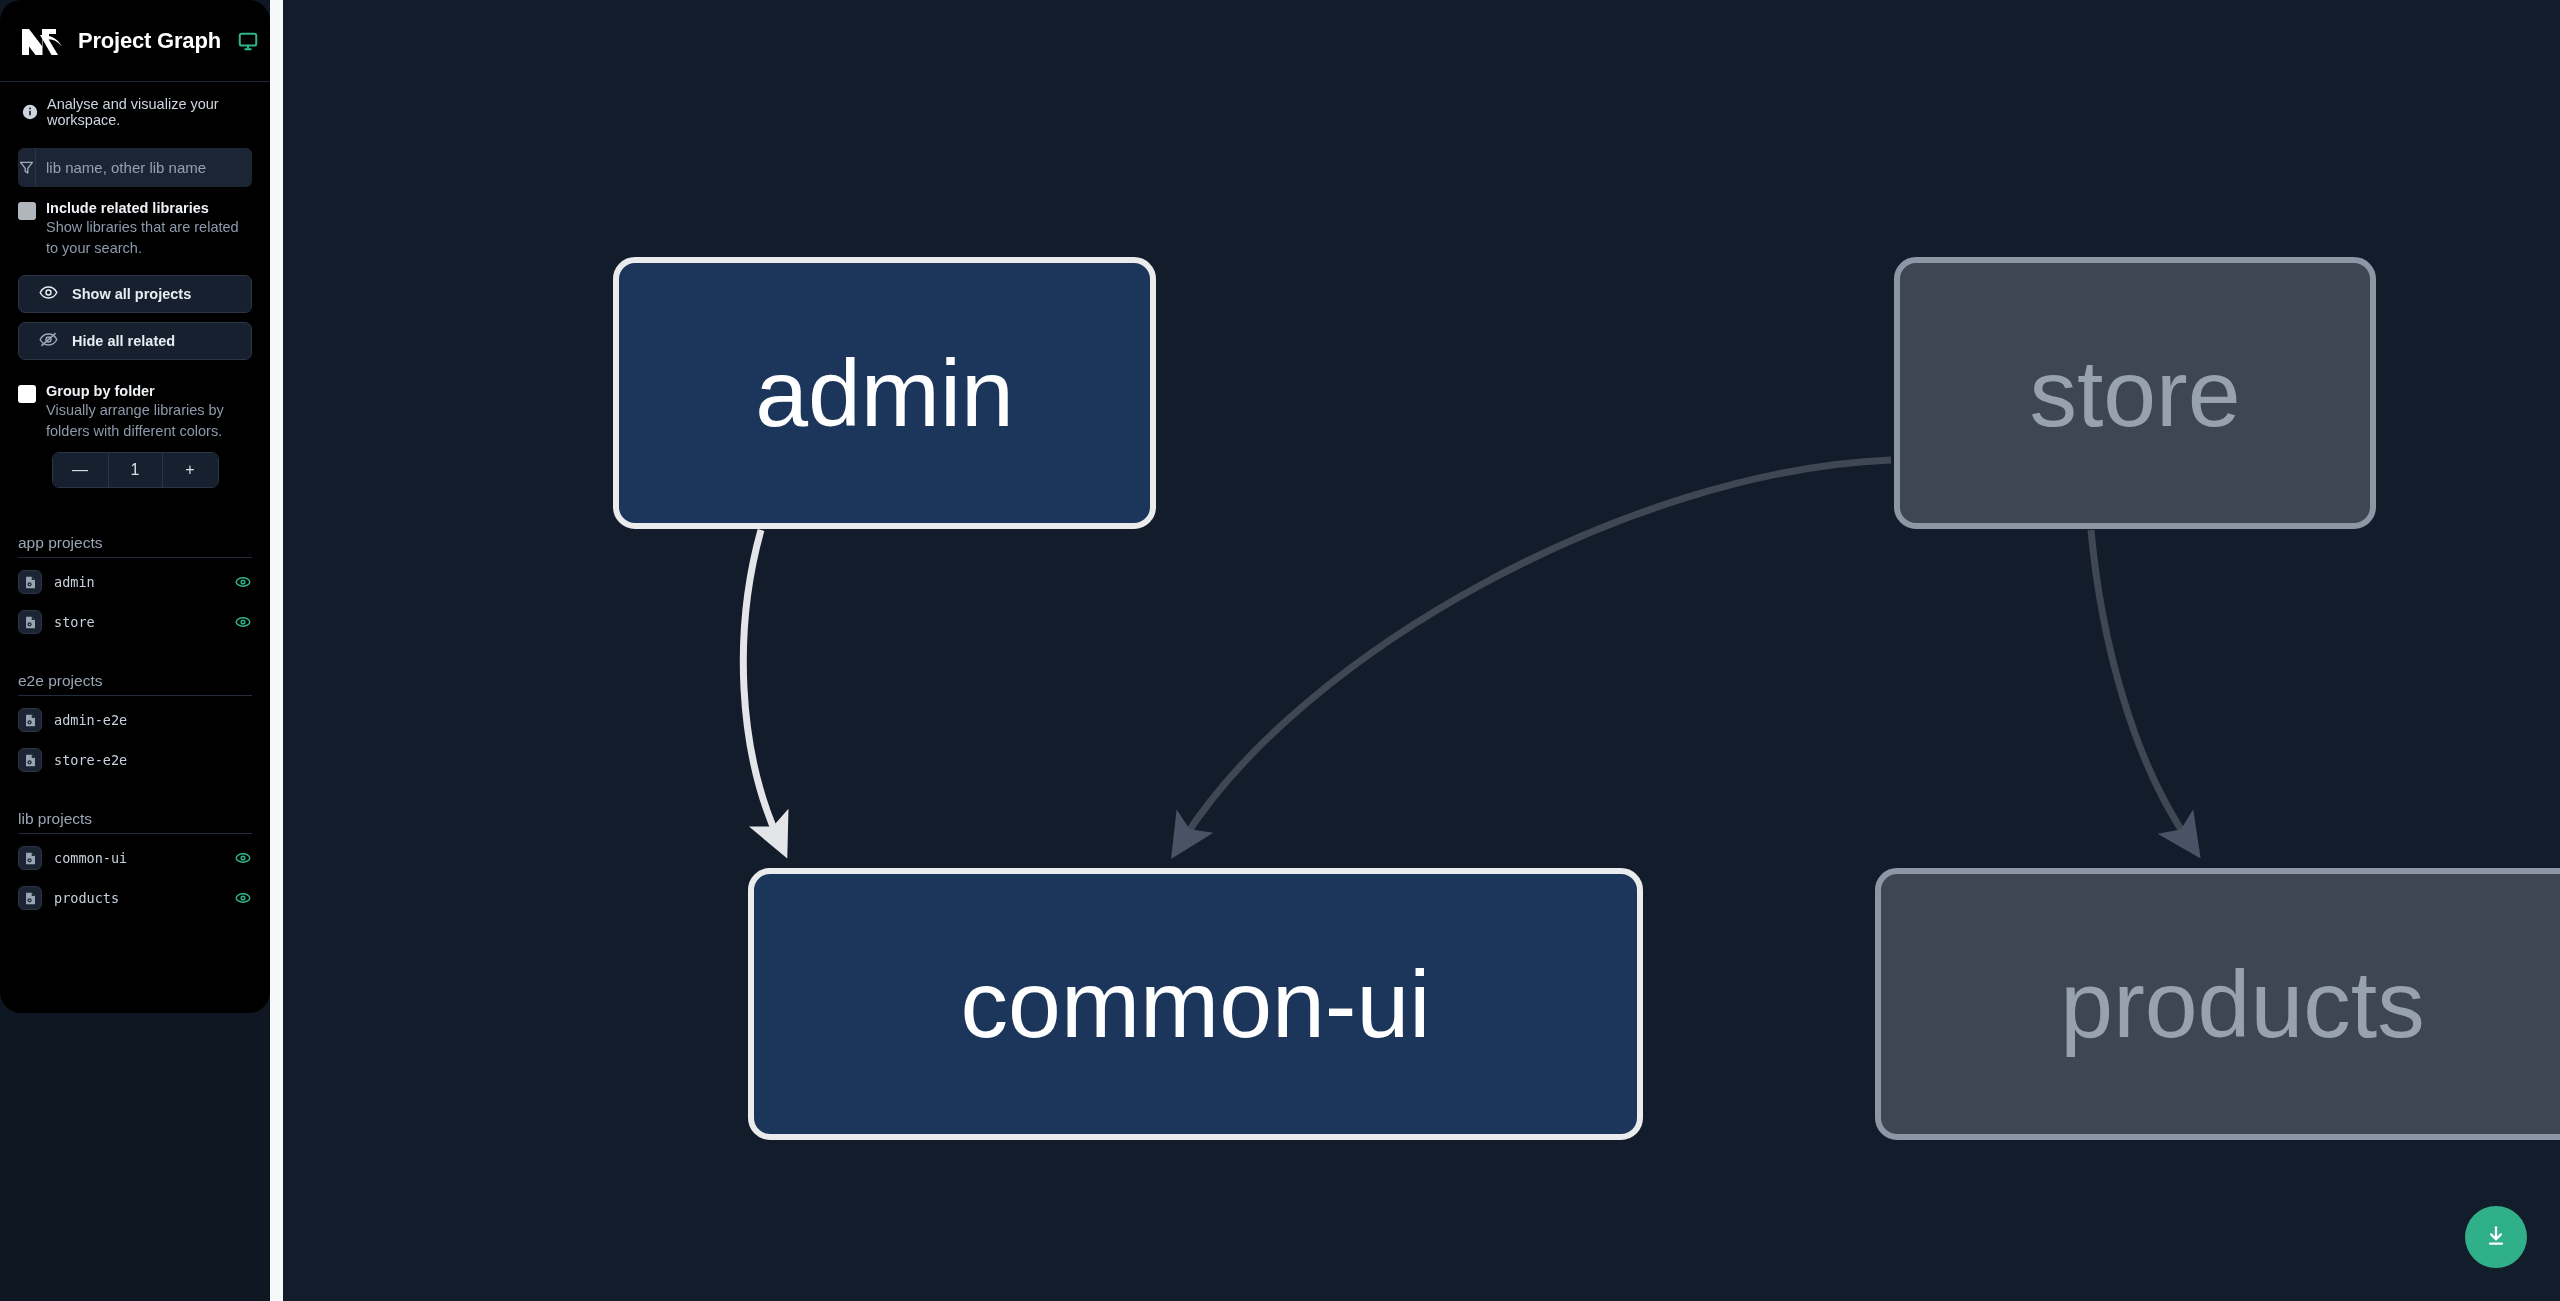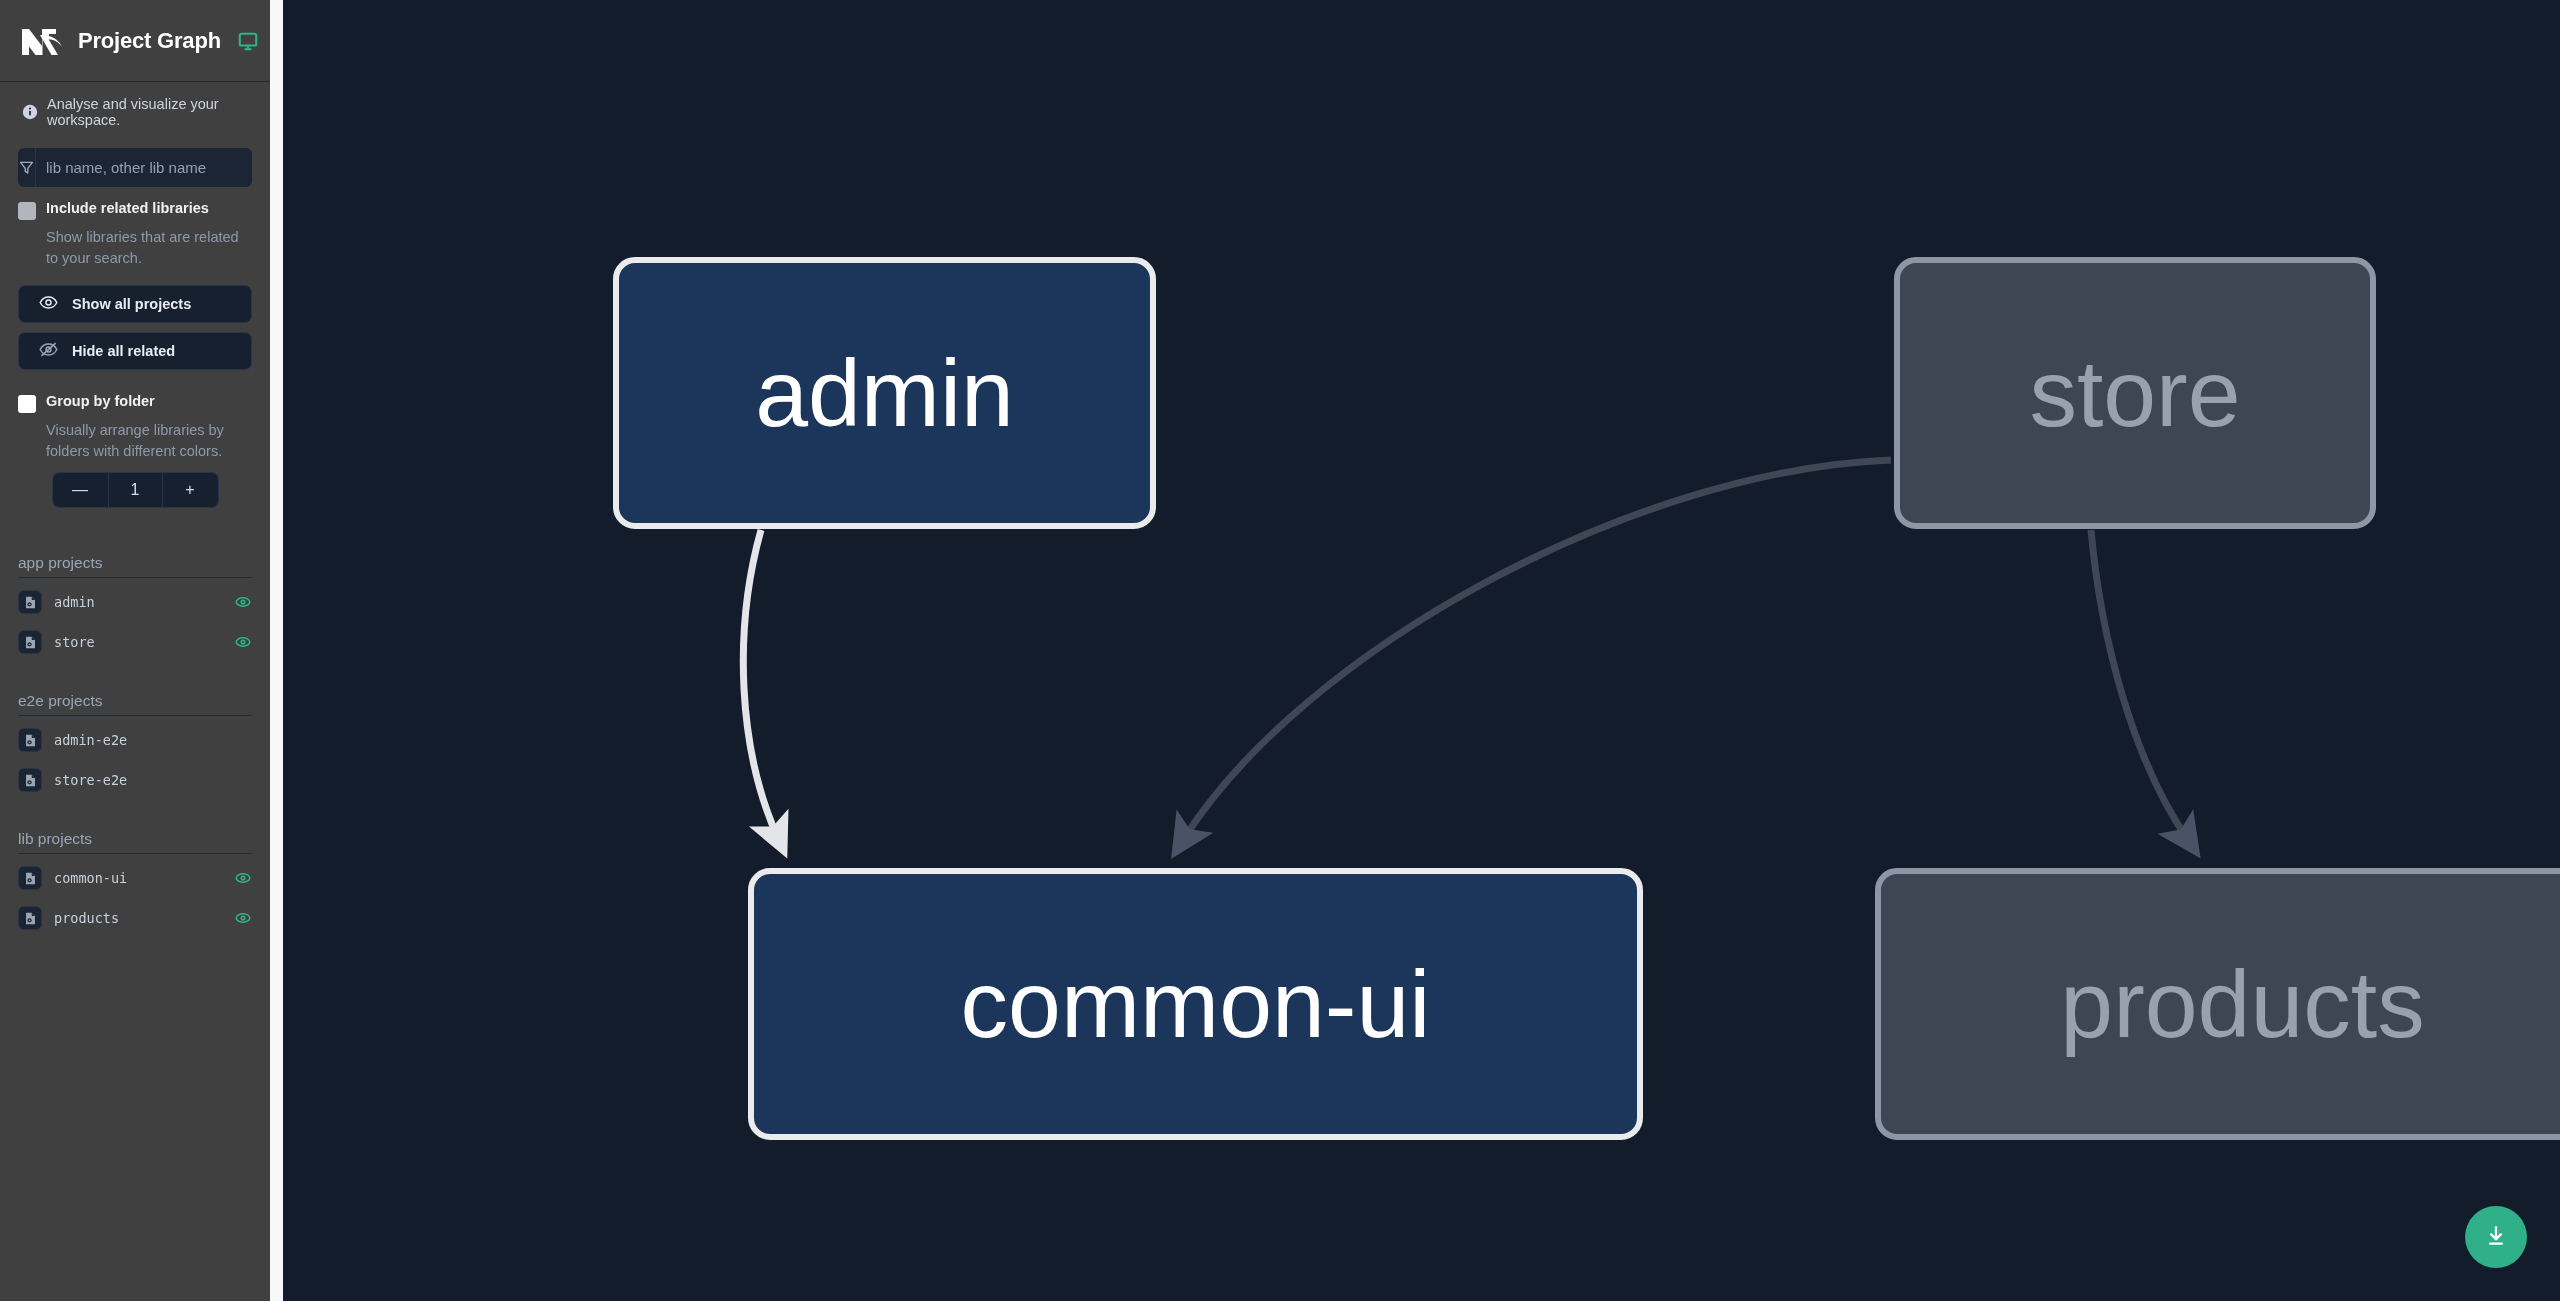--- a/index.html
+++ b/index.html
@@ -7,25 +7,26 @@
   html, body {
     width: 2560px; height: 1301px;
     background: #0f1722;
     font-family: "Liberation Sans", sans-serif;
     overflow: hidden;
   }
   .app { display: flex; width: 2560px; height: 1301px; }
 
   
   .sidebar {
-    width: 270px; height: 1301px;
-    background: #404040;
+    width: 270px; height: 1013px;
+    background: #000000;
     position: relative;
     flex: 0 0 270px;
     overflow: hidden;
+    border-radius: 21px;
   }
   .sidebar-divider {
     width: 13px; height: 1301px; flex: 0 0 13px;
     background: #f7f8f9;
   }
   .header {
     height: 82px;
     display: flex; align-items: center;
     padding: 0 20px 0 18px;
     border-bottom: 1px solid #1d2735;
@@ -70,21 +71,21 @@
   .cb {
     width: 18px; height: 18px; flex: 0 0 18px; margin-top: 3px;
     border-radius: 3px;
     background: #b1b6bd;
     display: flex; align-items: center; justify-content: center;
   }
   .cb.white { background: #ffffff; }
   .cb.checked { background: #2eb587; }
   .cb-texts { flex: 1; }
   .cb-title { color: #eef2f6; font-size: 14.5px; font-weight: bold; line-height: 1.25; }
-  .cb-desc { color: #8d9aab; font-size: 14.5px; line-height: 1.45; margin-top: 10px; }
+  .cb-desc { color: #8d9aab; font-size: 14.5px; line-height: 1.45; margin-top: 0; }
 
   .btn-stack { padding: 16px 18px 0 18px; display: flex; flex-direction: column; gap: 9px; text-align: right; }
   .pill-btn {
     height: 38px; width: 100%;
     background: #17202e;
     border: 1px solid #2b3purple; 
     border: 1px solid #2b3547;
     border-radius: 7px;
     display: flex; align-items: center; gap: 14px;
     padding: 0 20px;

